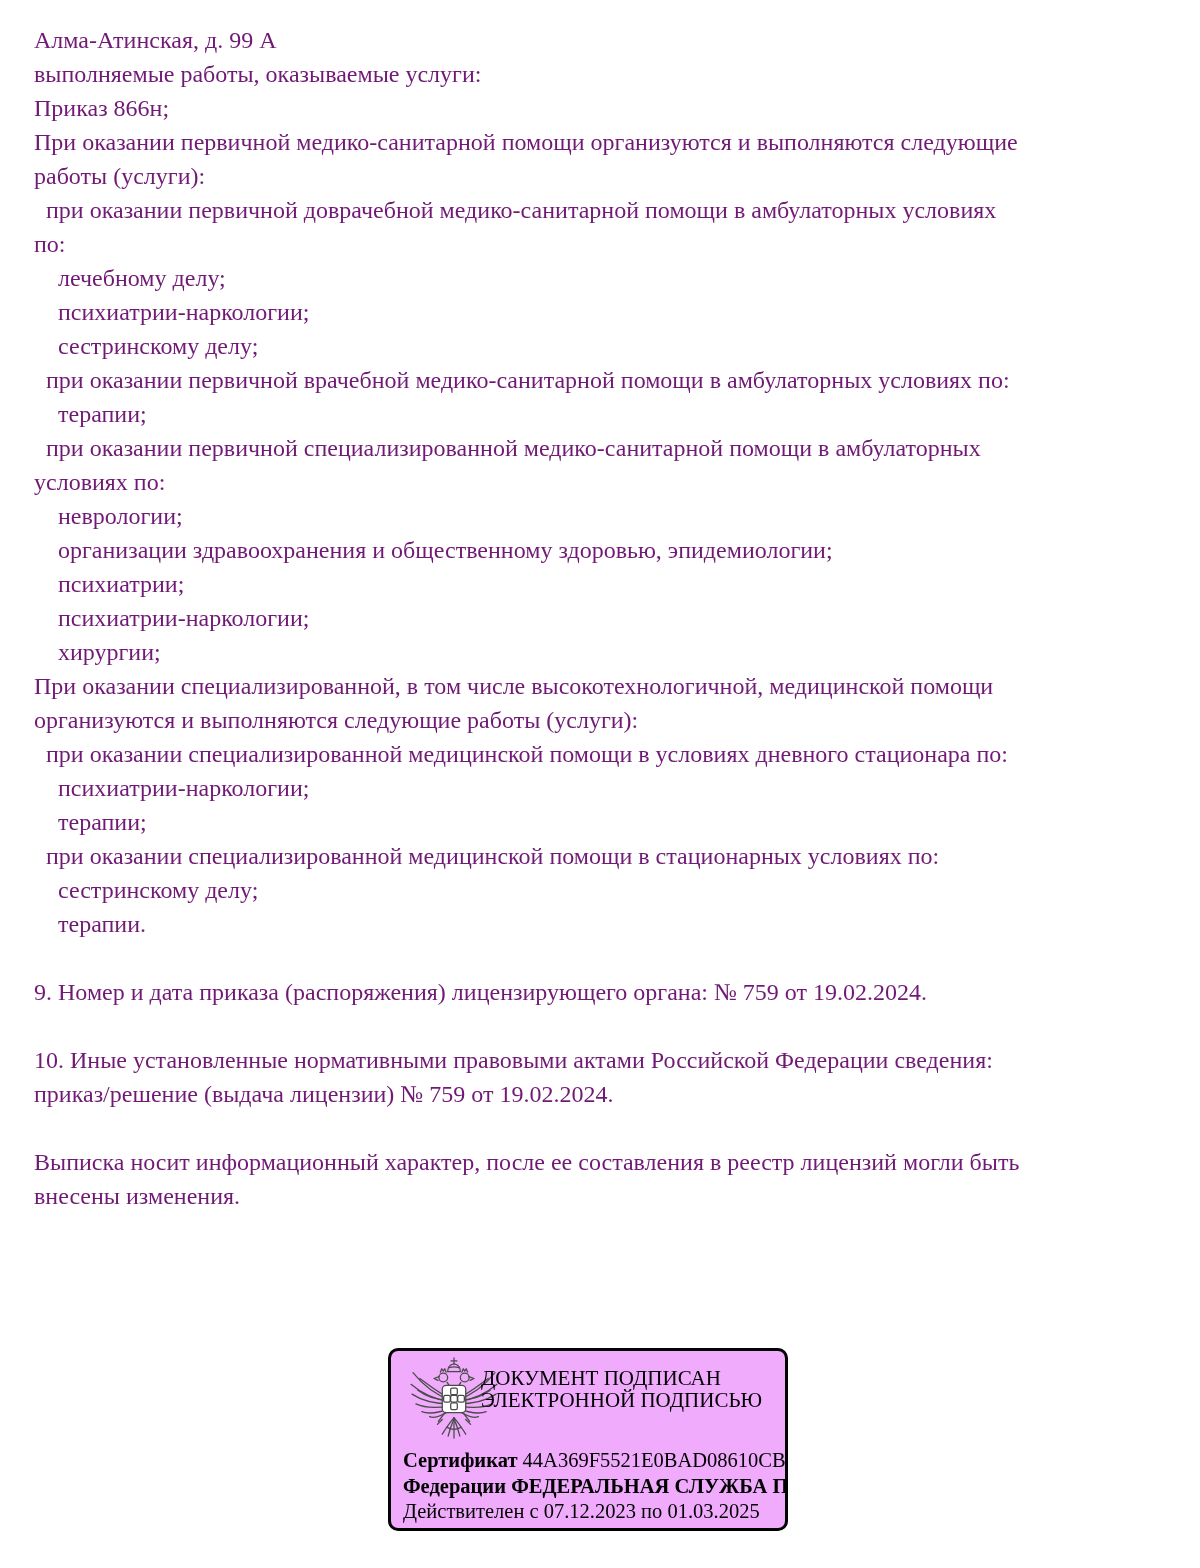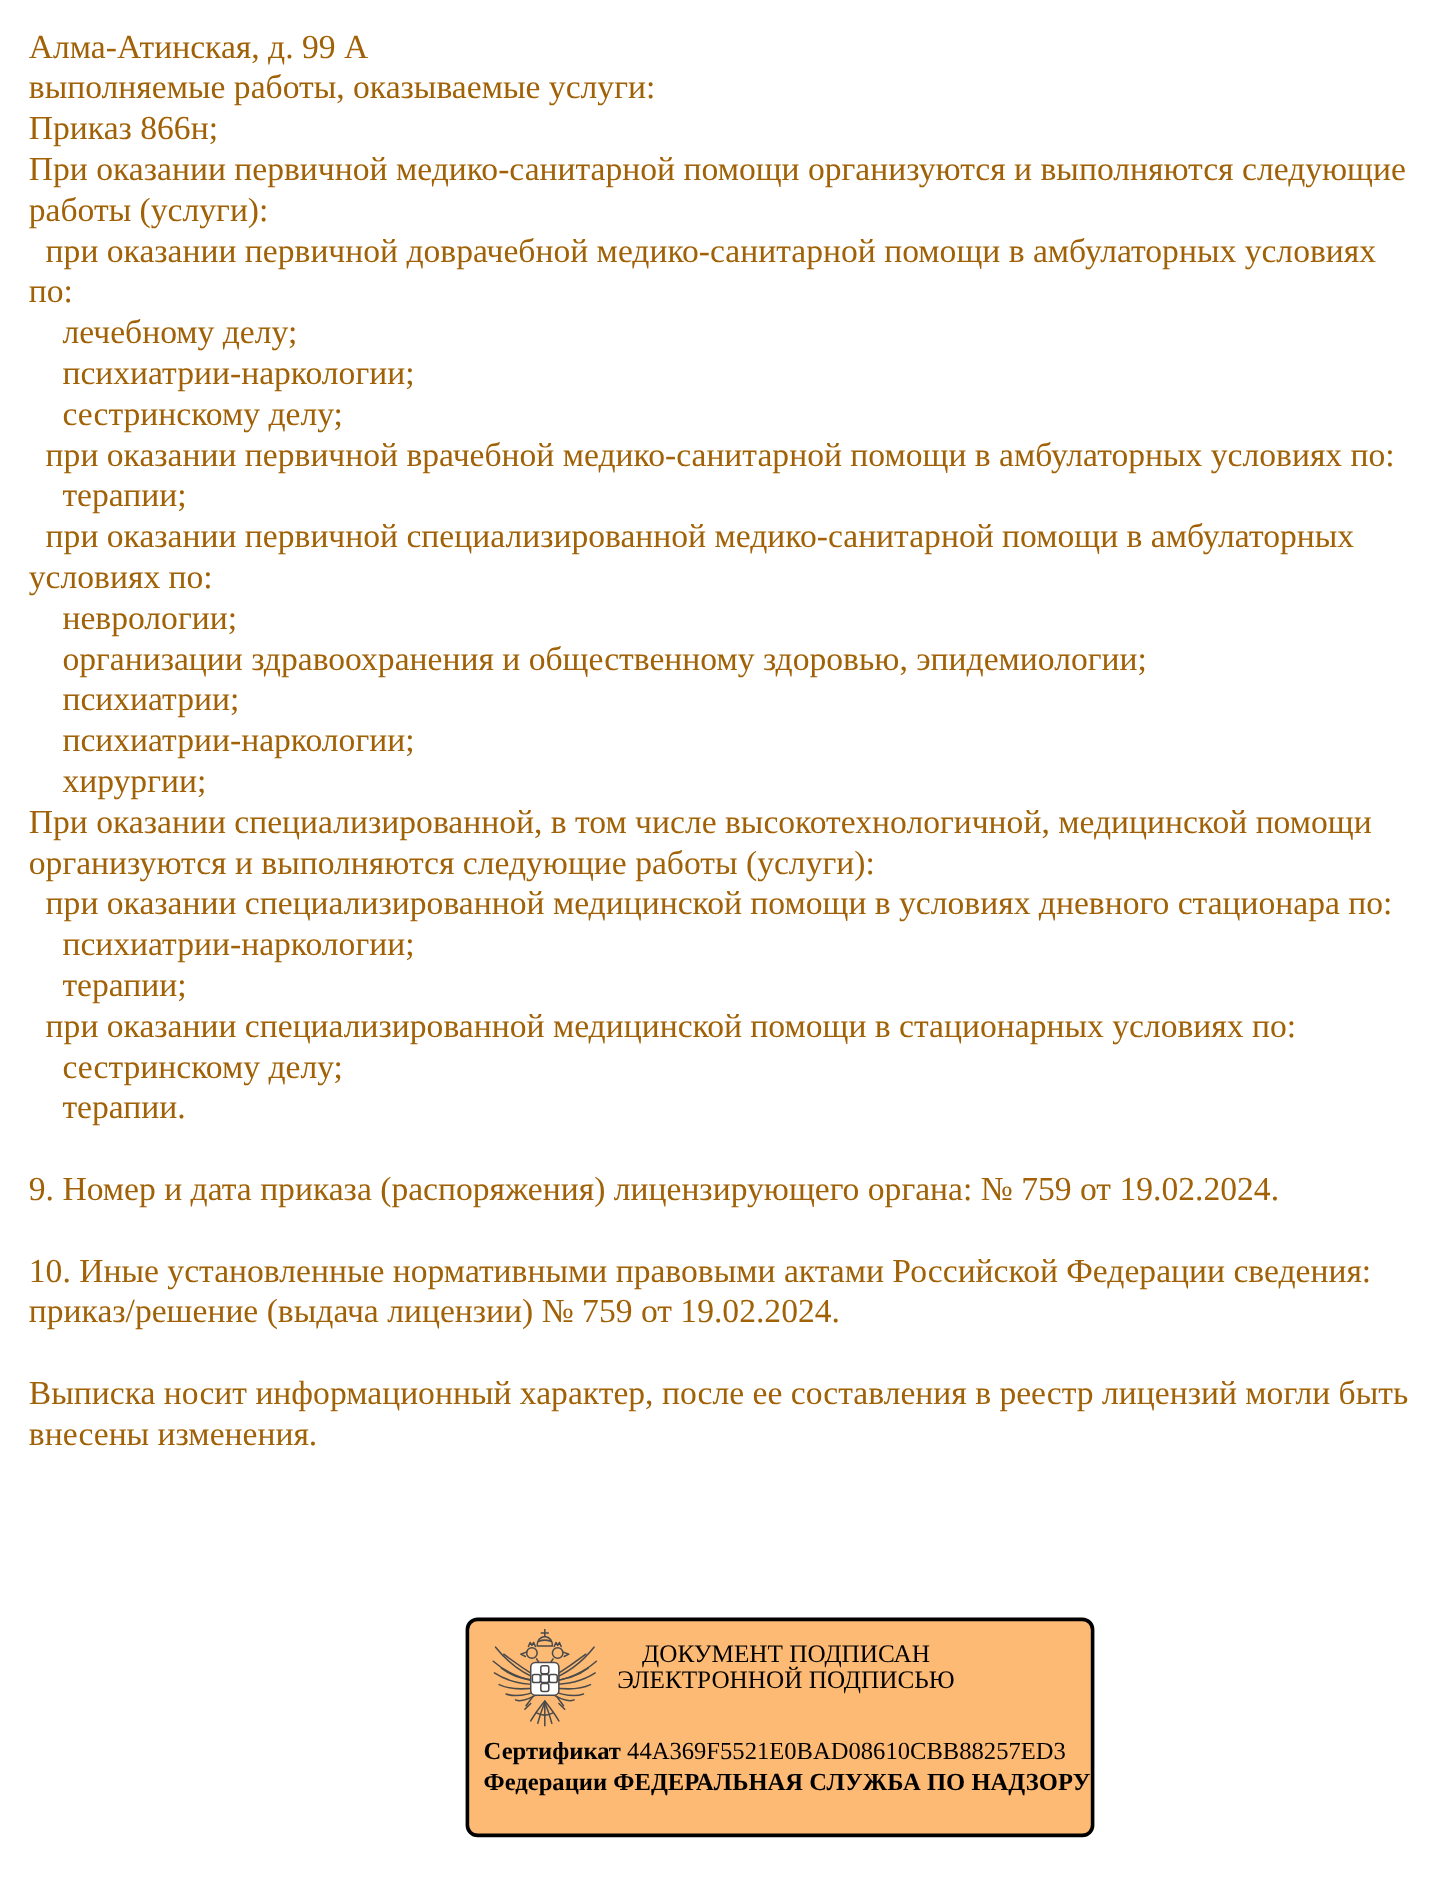--- a/index.html
+++ b/index.html
@@ -10,39 +10,39 @@
   .page {
     position:relative;
     width:1200px;
     height:1568px;
     background:#ffffff;
     color:#000000;
     overflow:hidden;
   }
   .doc-body {
     position:absolute;
-    left:24px;
+    left:34px;
     top:23px;
     right:10px;
-    font-size:28px;
+    font-size:24px;
     line-height:34px;
     white-space:pre;
-    color:#a16207;
+    color:#701a75;
   }
   .doc-body .line { min-height:34px; }
   .stamp {
     position:absolute;
     left:388px;
     top:1348px;
-    width:524px;
+    width:400px;
     height:183px;
     border:3px solid #000000;
     border-radius:10px;
     box-sizing:border-box;
-    background:#fdba74;
+    background:#f0abfc;
     overflow:hidden;
   }
   .stamp-emblem {
     position:absolute;
     left:15px;
     top:6px;
     width:96px;
     height:84px;
   }
   .stamp-title {
@@ -132,16 +132,17 @@
       <div>ЭЛЕКТРОННОЙ ПОДПИСЬЮ</div>
     </div>
 
     <div class="stamp-info">
       <div>
         <span class="lbl">Сертификат</span><span>44A369F5521E0BAD08610CBB88257ED3</span>
       </div>
       <div>
         <span class="lbl">Федерации</span><span class="bold">ФЕДЕРАЛЬНАЯ СЛУЖБА ПО НАДЗОРУ В СФ</span>
       </div>
+      <div>Действителен с 07.12.2023 по 01.03.2025</div>
     </div>
   </div>
 
 </div>
 
 </body></html>

